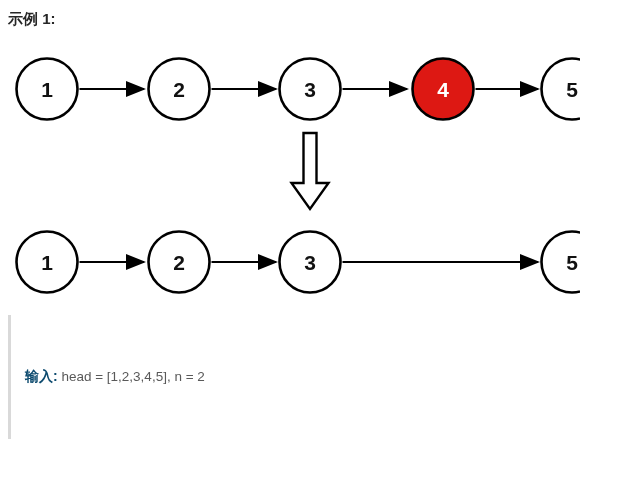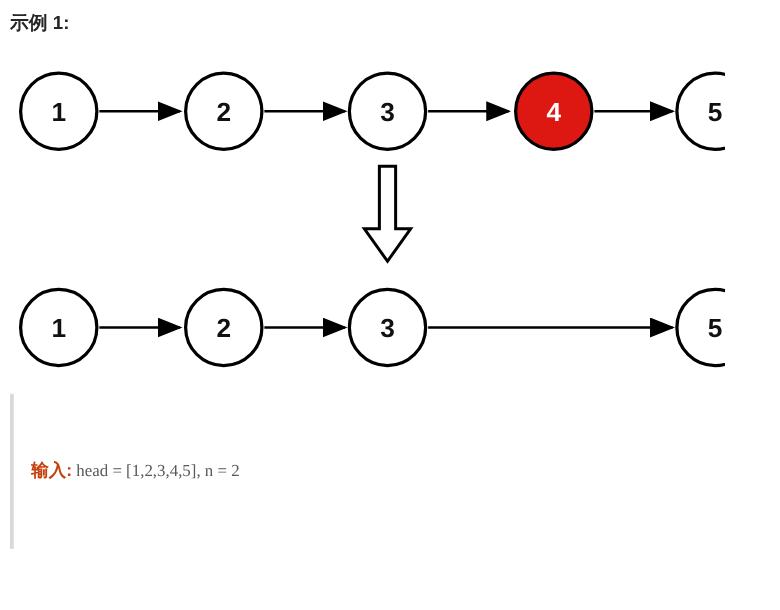--- a/index.html
+++ b/index.html
@@ -55,26 +55,26 @@
     margin: 19px 0 0 8px;
     padding: 6px 0 7px 14px;
     border-left: 3px solid #d9d9d9;
     font-size: 14px;
     line-height: 22px;
     white-space: pre;
   }
   .io-line { display: block; }
   .io-label {
     font-weight: bold;
-    color: #c2410c;
+    color: #0c4a6e;
     font-family: Liberation Sans, sans-serif;
   }
   .io-value {
     color: #595959;
-    font-family: Liberation Serif, serif;
+    font-family: Liberation Sans, sans-serif;
     font-size: 13.5px;
   }
 </style>
 </head>
 <body>
 
 <div class="page">
 
   <h3 id="heading-1" class="example-heading">示例 1:</h3>
 

